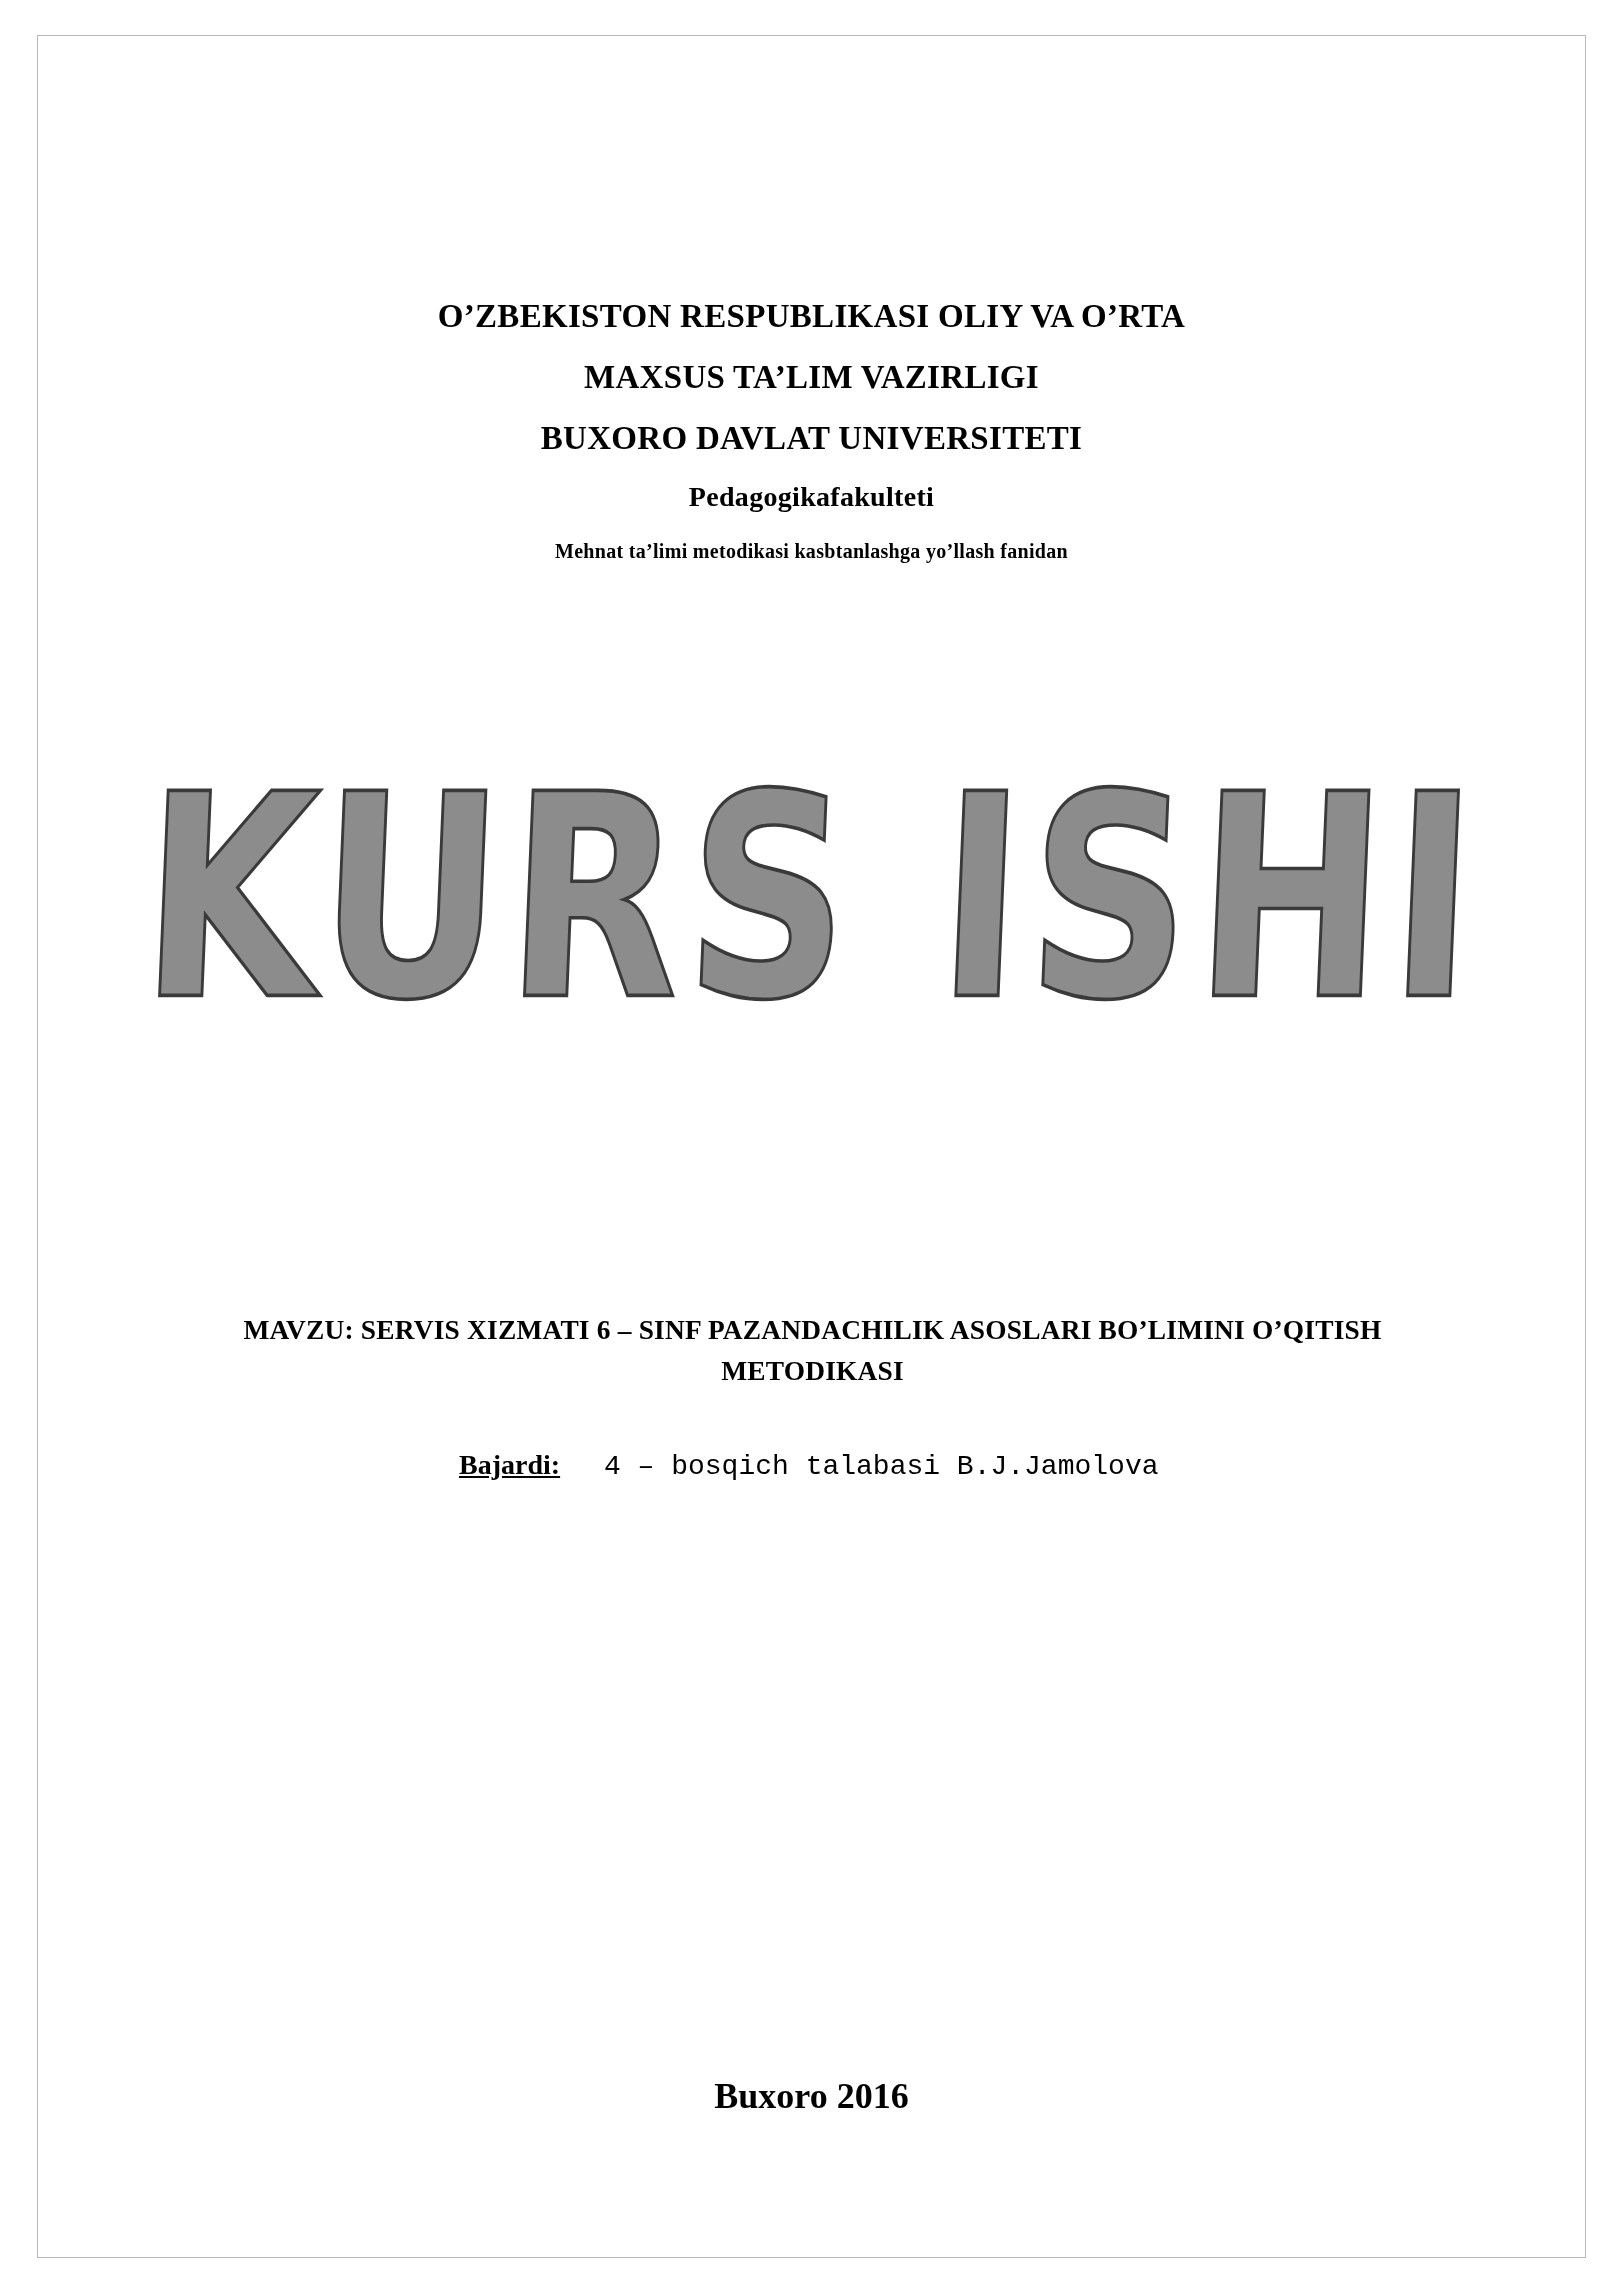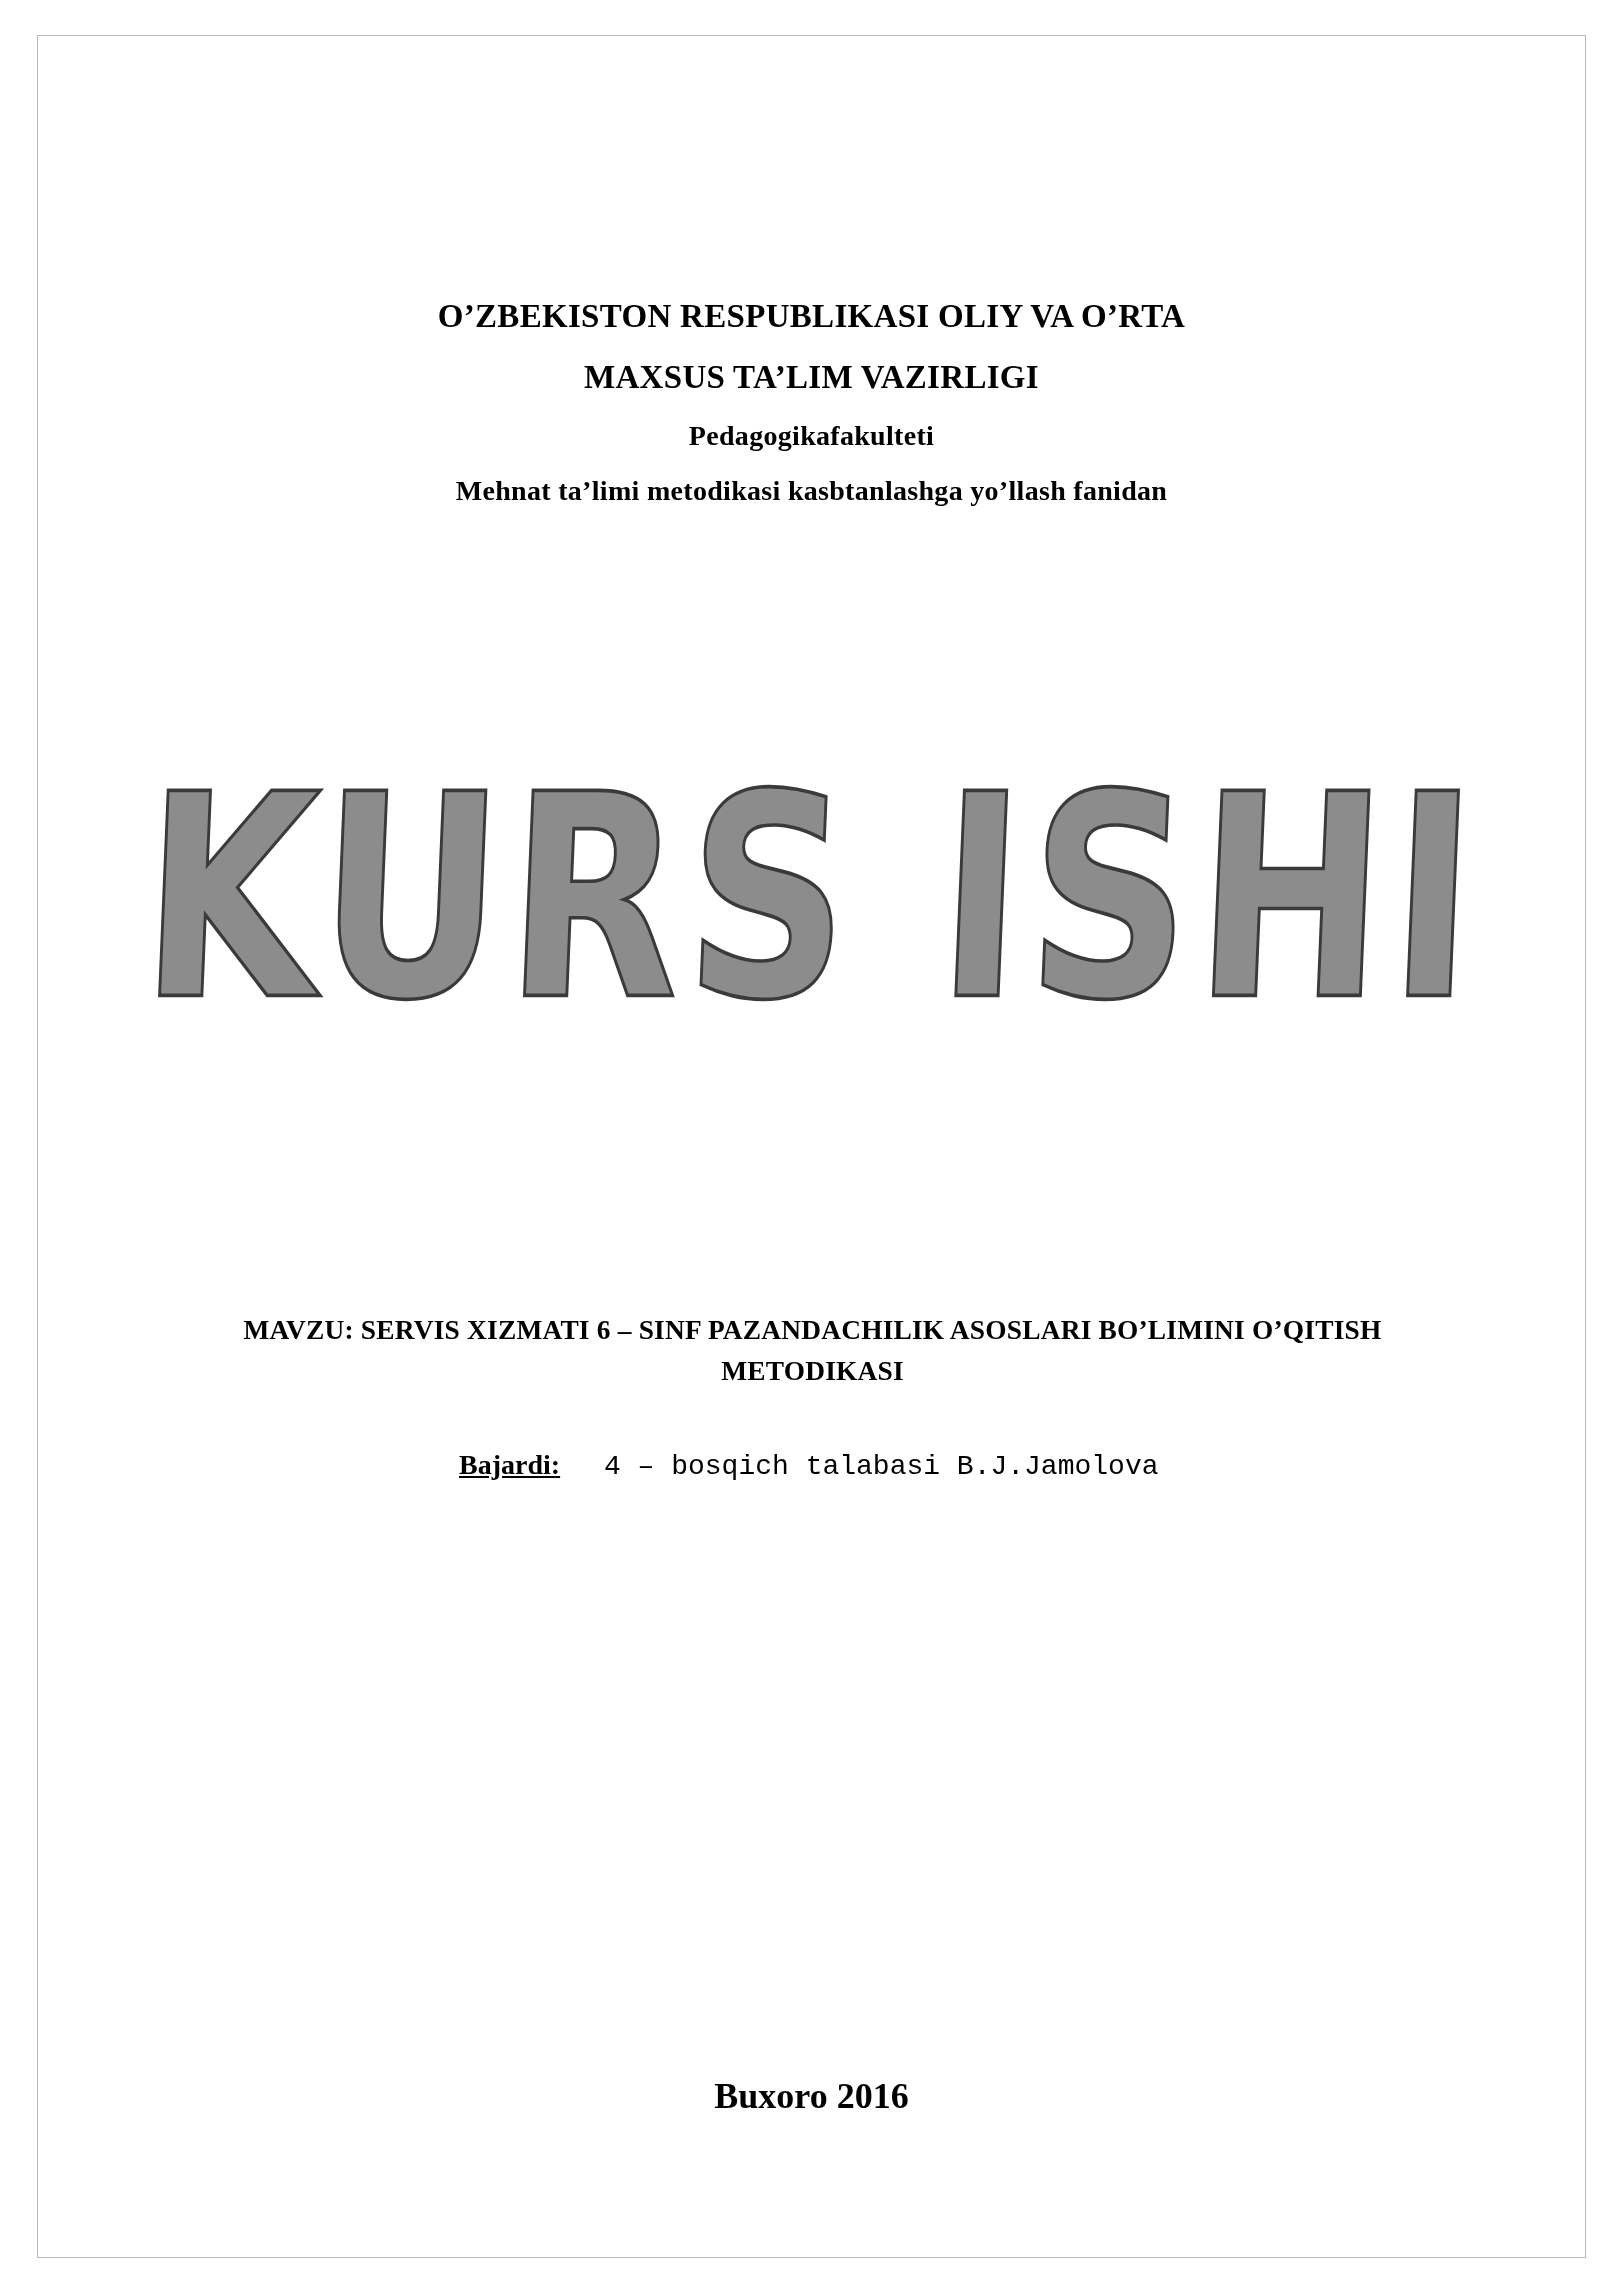--- a/index.html
+++ b/index.html
@@ -59,21 +59,21 @@
   }
   .h3 {
     font-size: 33px;
     line-height: 61px;
   }
   .h4 {
     font-size: 28px;
     line-height: 55px;
   }
   .h5 {
-    font-size: 28px;
+    font-size: 20px;
     line-height: 55px;
     text-align: center;
   }
 
   
   .wordart {
     position: absolute;
     left: 0;
     top: 745px;
     width: 100%;
@@ -139,20 +139,21 @@
 </style>
 </head>
 <body>
 
 <div class="page">
   <div class="content">
 
     <div class="heading-block">
       <div class="h-line h1">O’ZBEKISTON RESPUBLIKASI OLIY VA O’RTA</div>
       <div class="h-line h2">MAXSUS TA’LIM VAZIRLIGI</div>
+      <div class="h-line h3">BUXORO DAVLAT UNIVERSITETI</div>
       <div class="h-line h4">Pedagogikafakulteti</div>
       <div class="h-line h5">Mehnat ta’limi metodikasi kasbtanlashga yo’llash fanidan</div>
     </div>
 
     <div class="wordart">
       <span class="wordart-text">KURS ISHI</span>
     </div>
 
     <div class="topic">MAVZU: SERVIS XIZMATI 6 – SINF PAZANDACHILIK ASOSLARI BO’LIMINI O’QITISH METODIKASI</div>
 

